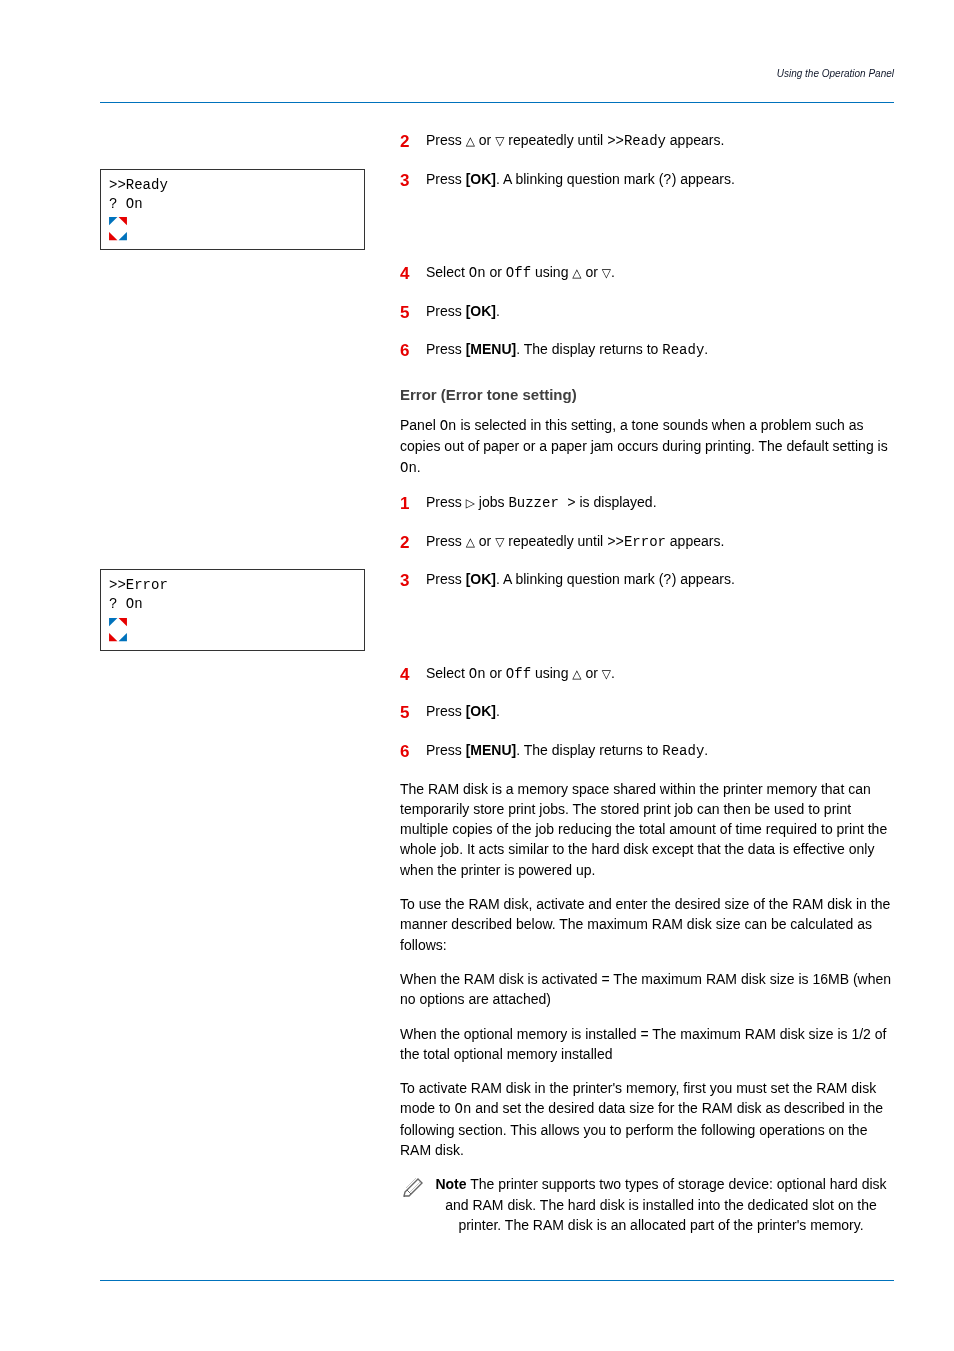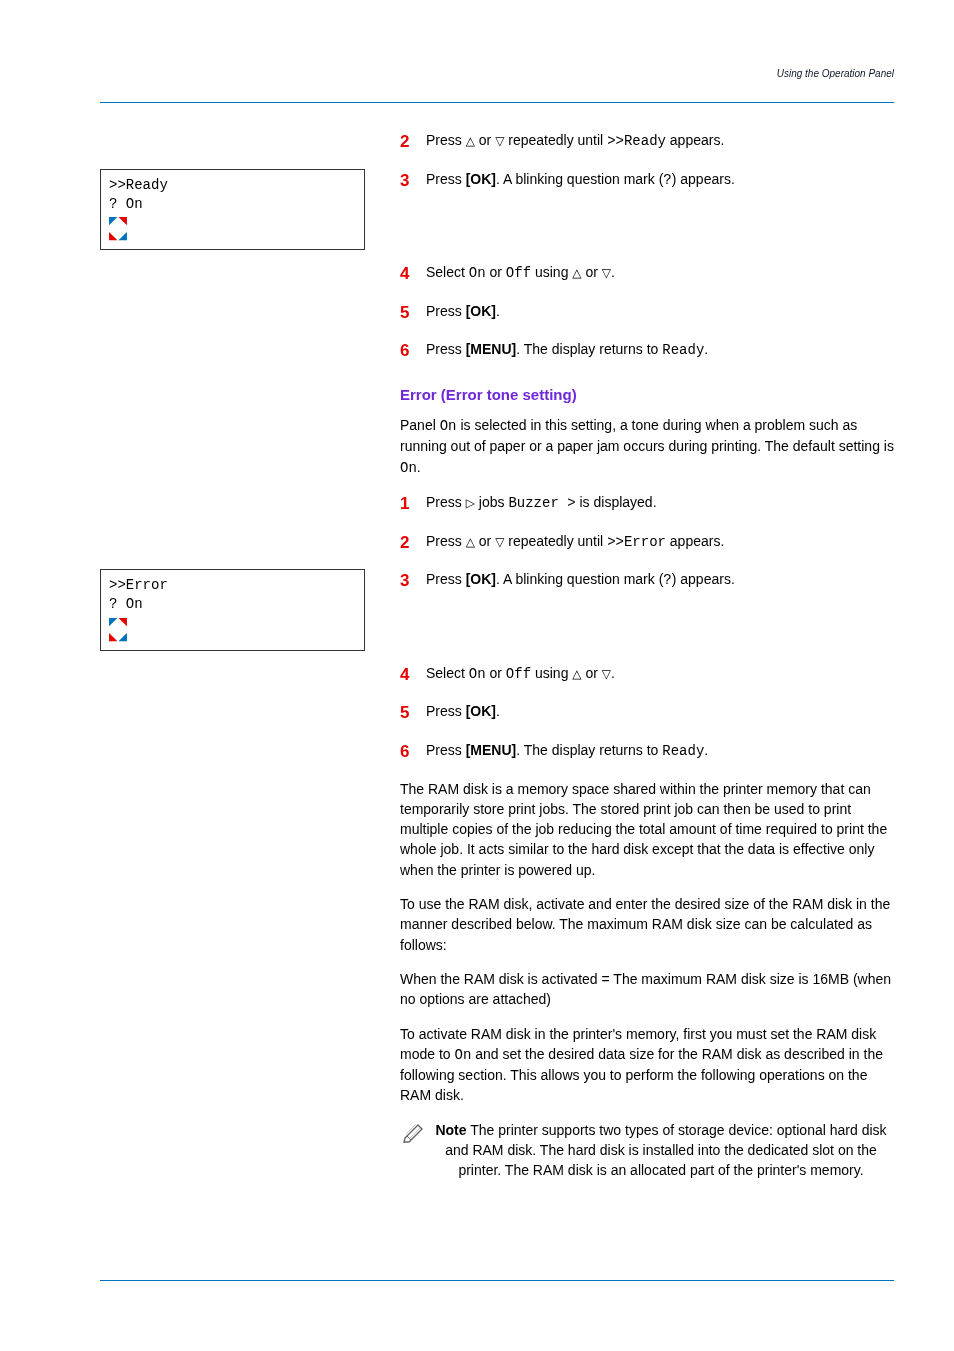--- a/index.html
+++ b/index.html
@@ -59,21 +59,21 @@
   .ol-num {
     color: #e60000;
     font-family: "Arial Black", Arial, sans-serif;
     font-weight: 900;
     font-size: 17px;
     width: 26px;
     flex-shrink: 0;
   }
   .ol-body { flex: 1; }
   .section-h3 {
-    color: #6d28d9;
+    color: #404040;
     font-weight: bold;
     font-size: 15px;
     margin-top: 22px;
     margin-bottom: 12px;
   }
   .para {
     font-size: 14px;
     line-height: 1.45;
     margin-bottom: 14px;
   }
@@ -182,21 +182,21 @@
       </div>
       <div class="ol-step">
         <div class="ol-num">6</div>
         <div class="ol-body">
           <span>Press </span><b>[MENU]</b><span>. The display returns to </span><span class="mono">Ready</span><span>.</span>
         </div>
       </div>
 
       <div class="section-h3">Error (Error tone setting)</div>
       <div class="para">
-        <span>Panel </span><span class="mono">On</span><span> is selected in this setting, a tone during when a problem such as running out of paper or a paper jam occurs during printing. The default setting is </span><span class="mono">On</span><span>.</span>
+        <span>Panel </span><span class="mono">On</span><span> is selected in this setting, a tone sounds when a problem such as copies out of paper or a paper jam occurs during printing. The default setting is </span><span class="mono">On</span><span>.</span>
       </div>
 
       <div class="ol-step">
         <div class="ol-num">1</div>
         <div class="ol-body">
           <span>Press </span><span class="tri-right"></span><span> jobs </span><span class="mono">Buzzer &gt;</span><span> is displayed.</span>
         </div>
       </div>
       <div class="ol-step">
         <div class="ol-num">2</div>
@@ -245,20 +245,21 @@
       <div class="ol-step">
         <div class="ol-num">6</div>
         <div class="ol-body">
           <span>Press </span><b>[MENU]</b><span>. The display returns to </span><span class="mono">Ready</span><span>.</span>
         </div>
       </div>
 
       <div class="para">The RAM disk is a memory space shared within the printer memory that can temporarily store print jobs. The stored print job can then be used to print multiple copies of the job reducing the total amount of time required to print the whole job. It acts similar to the hard disk except that the data is effective only when the printer is powered up.</div>
       <div class="para">To use the RAM disk, activate and enter the desired size of the RAM disk in the manner described below. The maximum RAM disk size can be calculated as follows:</div>
       <div class="para">When the RAM disk is activated = The maximum RAM disk size is 16MB (when no options are attached)</div>
+      <div class="para">When the optional memory is installed = The maximum RAM disk size is 1/2 of the total optional memory installed</div>
       <div class="para">
         <span>To activate RAM disk in the printer's memory, first you must set the RAM disk mode to </span><span class="mono">On</span><span> and set the desired data size for the RAM disk as described in the following section. This allows you to perform the following operations on the RAM disk.</span>
       </div>
 
       <div class="note-block">
         <div class="note-icon">
           <svg viewBox="0 0 24 24">
               <path d="M3 18 L16 5 L20 9 L7 22 L2 22 Z" fill="none" stroke="#666" stroke-width="1.4"></path>
               <path d="M5 16 L9 20" stroke="#666" stroke-width="1"></path>
               <path d="M3 22 L2 23" stroke="#666"></path>

